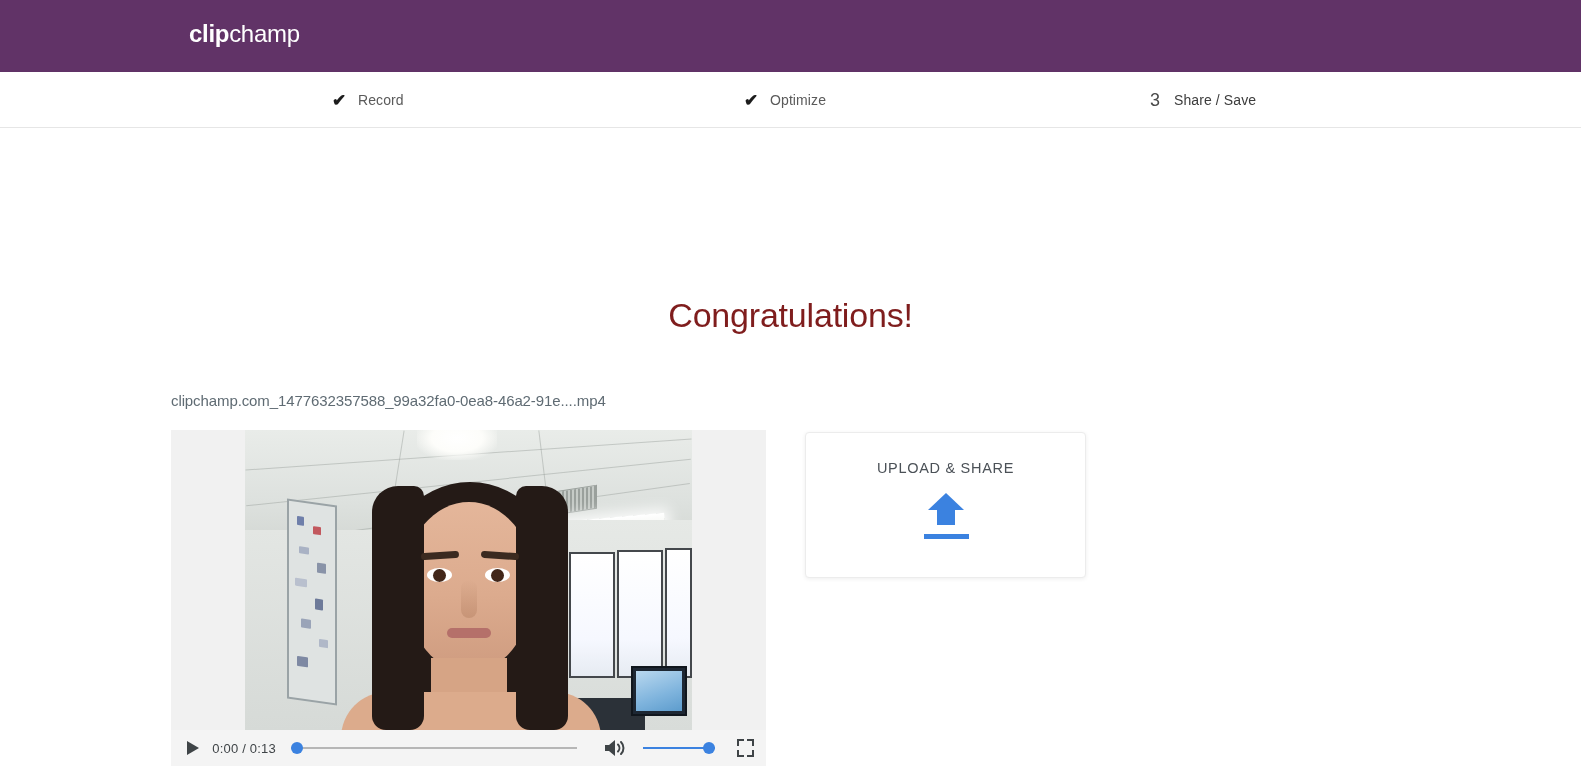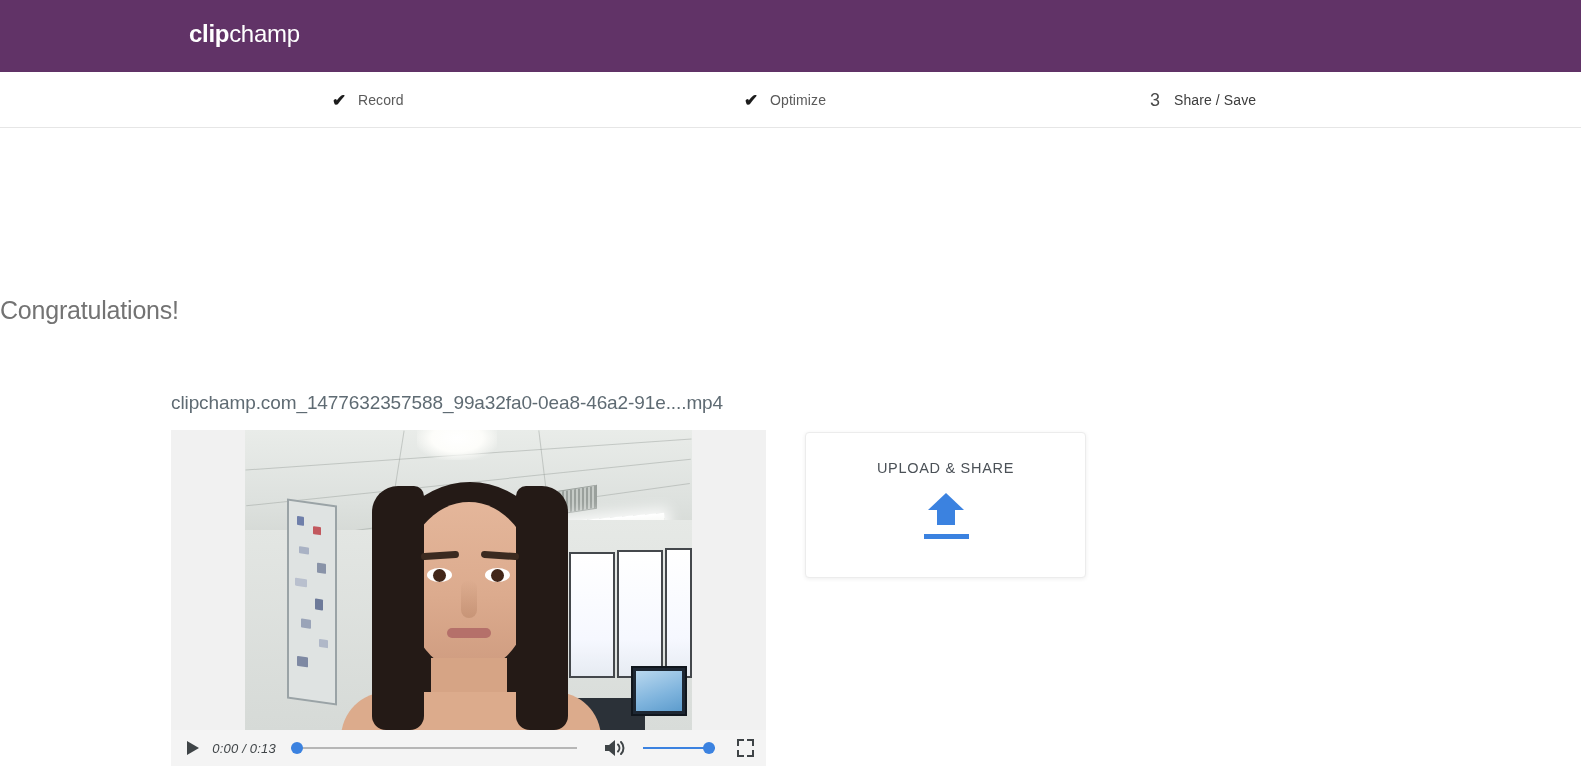--- a/index.html
+++ b/index.html
@@ -131,56 +131,56 @@
     position: relative;
     width: 1581px;
     height: 640px;
     background: #ffffff;
   }
 
   .headline {
     position: absolute;
     top: 168px;
     left: 0; right: 0;
-    font-size: 25px;
+    text-align: center;
+    font-size: 34px;
     font-weight: 400;
-    color: #737373;
+    color: #7f1d1d;
     letter-spacing: -0.2px;
   }
   .subhead {
     position: absolute;
     top: 223px;
     left: 0; right: 0;
     text-align: center;
     font-size: 18px;
     color: #5d646a;
     letter-spacing: 0.3px;
     text-transform: uppercase;
   }
 
   .filename {
     position: absolute;
     left: 171px;
     top: 264px;
-    font-size: 19px;
+    font-size: 15px;
     color: #5f6b73;
     letter-spacing: -0.1px;
     white-space: nowrap;
   }
 
   
   .player {
     position: absolute;
     left: 171px;
     top: 302px;
     width: 595px;
     height: 336px;
     background: #f0f0f0;
     overflow: hidden;
-    font-style: italic;
   }
   .video-stage {
     position: absolute;
     left: 0; top: 0;
     width: 595px;
     height: 300px;
     background: #f1f1f1;
     overflow: hidden;
   }
   .video-frame {

